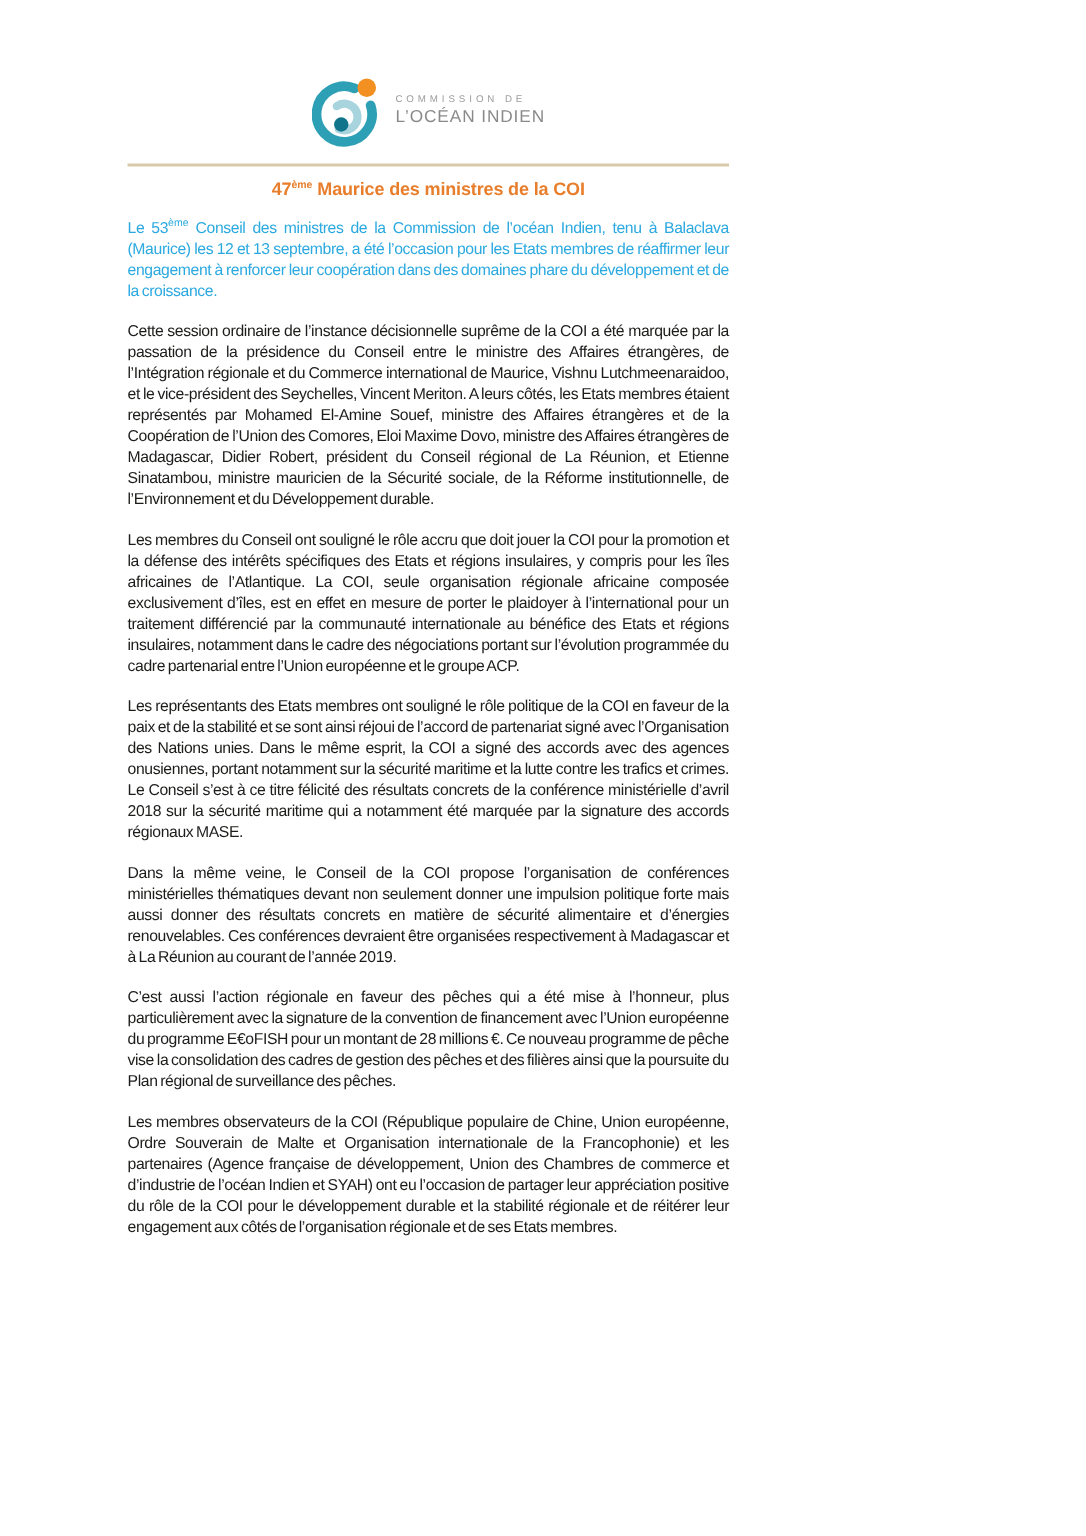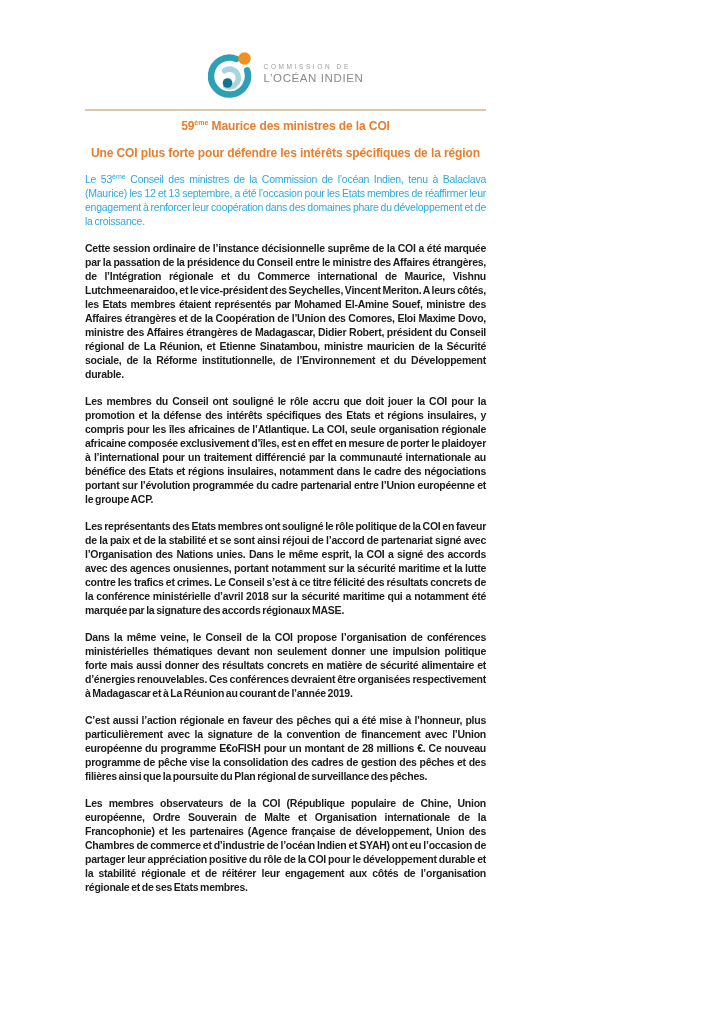--- a/index.html
+++ b/index.html
@@ -55,21 +55,21 @@
   
   .para {
     font-size: 10.5px;
     line-height: 14px;
     text-align: justify;
     letter-spacing: -0.25px;
     word-spacing: -0.9px;
     margin: 13px 0 0 0;
   }
   .intro { color: #2ba9e0; margin-top: 12px; }
-  .body-text { color: #1c1c1a; font-weight: bold; }
+  .body-text { color: #1c1c1a; }
   sup.sup {
     font-size: 7px;
     line-height: 0;
     vertical-align: super;
     letter-spacing: 0;
   }
 </style>
 </head>
 <body>
 
@@ -83,23 +83,22 @@
       <circle cx="36.5" cy="11.5" r="6.2" fill="#F29122"></circle>
     </svg>
     <div class="logo-text">
       <div class="logo-line1">COMMISSION DE</div>
       <div class="logo-line2">L’OCÉAN INDIEN</div>
     </div>
   </div>
 
   <div class="rule"></div>
 
-  <div class="doc-title"><span>59</span><sup class="sup">ème</sup><span> Maurice des ministres de la COI</span></div>
+  <div class="doc-title"><span>47</span><sup class="sup">ème</sup><span> Maurice des ministres de la COI</span></div>
 
-  <div class="doc-subtitle">Une COI plus forte pour défendre les intérêts spécifiques de la région</div>
 
   <p class="para intro"><span>Le 53</span><sup class="sup">ème</sup><span> Conseil des ministres de la Commission de l’océan Indien, tenu à Balaclava (Maurice) les 12 et 13 septembre, a été l’occasion pour les Etats membres de réaffirmer leur engagement à renforcer leur coopération dans des domaines phare du développement et de la croissance.</span></p>
 
   <p class="para body-text">Cette session ordinaire de l’instance décisionnelle suprême de la COI a été marquée par la passation de la présidence du Conseil entre le ministre des Affaires étrangères, de l’Intégration régionale et du Commerce international de Maurice, Vishnu Lutchmeenaraidoo, et le vice-président des Seychelles, Vincent Meriton. A leurs côtés, les Etats membres étaient représentés par Mohamed El-Amine Souef, ministre des Affaires étrangères et de la Coopération de l’Union des Comores, Eloi Maxime Dovo, ministre des Affaires étrangères de Madagascar, Didier Robert, président du Conseil régional de La Réunion, et Etienne Sinatambou, ministre mauricien de la Sécurité sociale, de la Réforme institutionnelle, de l’Environnement et du Développement durable.</p>
   <p class="para body-text">Les membres du Conseil ont souligné le rôle accru que doit jouer la COI pour la promotion et la défense des intérêts spécifiques des Etats et régions insulaires, y compris pour les îles africaines de l’Atlantique. La COI, seule organisation régionale africaine composée exclusivement d’îles, est en effet en mesure de porter le plaidoyer à l’international pour un traitement différencié par la communauté internationale au bénéfice des Etats et régions insulaires, notamment dans le cadre des négociations portant sur l’évolution programmée du cadre partenarial entre l’Union européenne et le groupe ACP.</p>
   <p class="para body-text">Les représentants des Etats membres ont souligné le rôle politique de la COI en faveur de la paix et de la stabilité et se sont ainsi réjoui de l’accord de partenariat signé avec l’Organisation des Nations unies. Dans le même esprit, la COI a signé des accords avec des agences onusiennes, portant notamment sur la sécurité maritime et la lutte contre les trafics et crimes. Le Conseil s’est à ce titre félicité des résultats concrets de la conférence ministérielle d’avril 2018 sur la sécurité maritime qui a notamment été marquée par la signature des accords régionaux MASE.</p>
   <p class="para body-text">Dans la même veine, le Conseil de la COI propose l’organisation de conférences ministérielles thématiques devant non seulement donner une impulsion politique forte mais aussi donner des résultats concrets en matière de sécurité alimentaire et d’énergies renouvelables. Ces conférences devraient être organisées respectivement à Madagascar et à La Réunion au courant de l’année 2019.</p>
   <p class="para body-text">C’est aussi l’action régionale en faveur des pêches qui a été mise à l’honneur, plus particulièrement avec la signature de la convention de financement avec l’Union européenne du programme E€oFISH pour un montant de 28 millions €. Ce nouveau programme de pêche vise la consolidation des cadres de gestion des pêches et des filières ainsi que la poursuite du Plan régional de surveillance des pêches.</p>
   <p class="para body-text">Les membres observateurs de la COI (République populaire de Chine, Union européenne, Ordre Souverain de Malte et Organisation internationale de la Francophonie) et les partenaires (Agence française de développement, Union des Chambres de commerce et d’industrie de l’océan Indien et SYAH) ont eu l’occasion de partager leur appréciation positive du rôle de la COI pour le développement durable et la stabilité régionale et de réitérer leur engagement aux côtés de l’organisation régionale et de ses Etats membres.</p>
 

